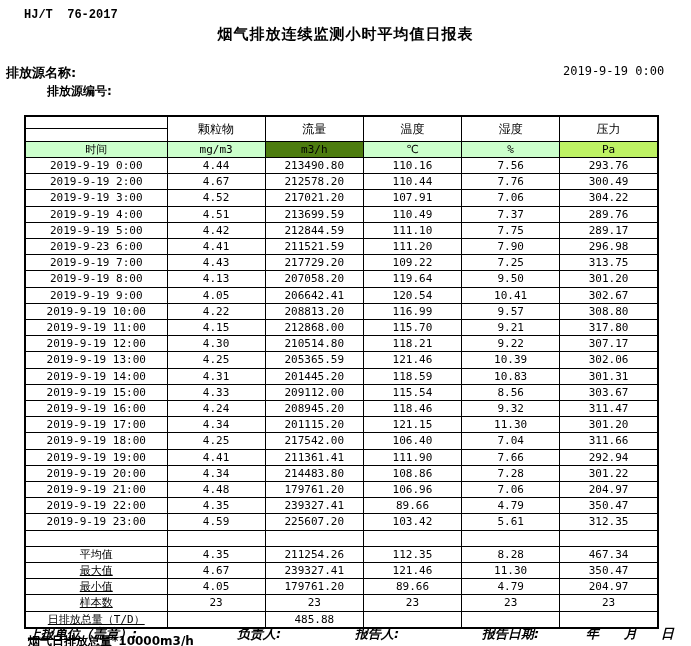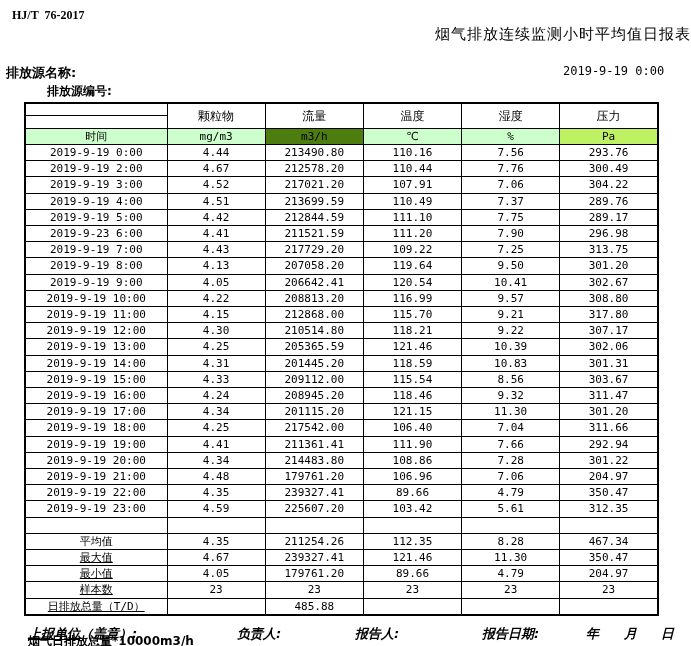--- a/index.html
+++ b/index.html
@@ -1,36 +1,36 @@
 <!DOCTYPE html>
 <html><head>
 <meta charset="utf-8">
 <style>
   html,body { margin:0; padding:0; background:#ffffff; }
   .page {
     position:relative; width:691px; height:646px; background:#fff; color:#000;
     font-family:"DejaVu Sans","Liberation Sans",sans-serif; overflow:hidden;
   }
   .std {
-    position:absolute; left:12px; top:8px;
-    font-family:Liberation Serif, serif; font-weight:bold; font-size:12px;
+    position:absolute; left:24px; top:8px;
+    font-family:Liberation Mono, monospace; font-weight:bold; font-size:12px;
     white-space:pre;
   }
   .title {
-    position:absolute; left:0; right:0; top:25px; text-align:right;
-    font-weight:normal; font-size:15px; letter-spacing:1px;
+    position:absolute; left:0; right:0; top:25px; text-align:center;
+    font-weight:bold; font-size:15px; letter-spacing:1px;
   }
   .src-name { position:absolute; left:6px; top:64px; font-weight:bold; font-size:13px; }
   .src-code { position:absolute; left:18px; top:83px; font-weight:bold; font-size:12px;margin-left:29px; }
   .datetime {
     position:absolute; left:563px; top:64px;
     font-family:"DejaVu Sans Mono",monospace; font-size:12px;
   }
   table.report {
-    position:absolute; left:24px; top:102px; width:633px;
+    position:absolute; left:24px; top:115px; width:633px;
     border-collapse:collapse; table-layout:fixed;
     font-family:"DejaVu Sans Mono","DejaVu Sans",monospace; font-size:11px;
     border:2px solid #000;
   }
   table.report td {
     border:1px solid #000; text-align:center; padding:0;
     height:15.2px; line-height:15.2px; white-space:nowrap; overflow:hidden;
   }
   tr.h1 td { height:11px; line-height:11px; }
   tr.h2 td { height:12px; line-height:12px; }

